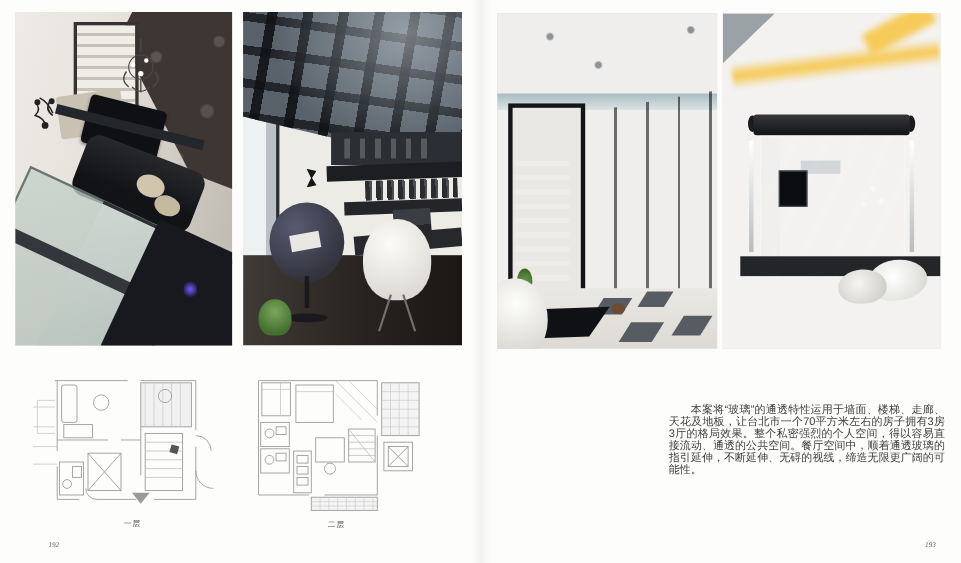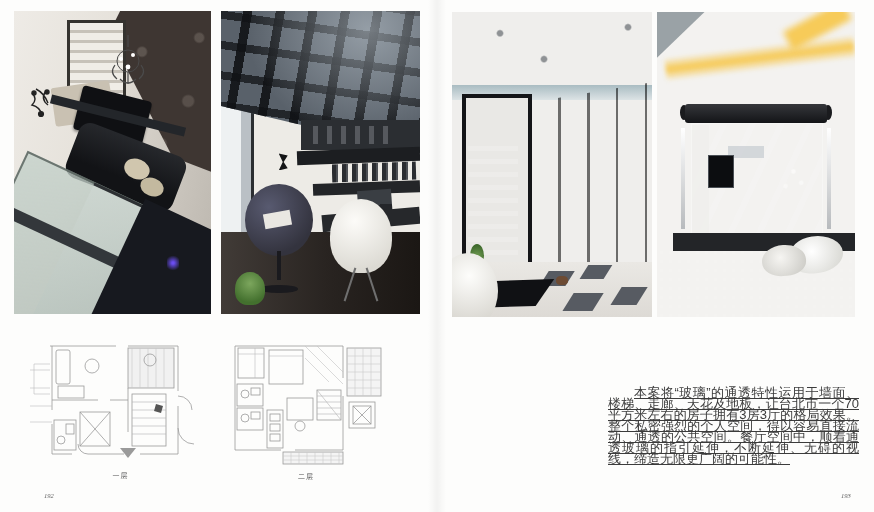--- a/index.html
+++ b/index.html
@@ -118,22 +118,22 @@
   
   .plan{position:absolute;}
   .plan svg{display:block;width:100%;height:100%;}
   .plan1{left:28px;top:336px;width:185px;height:132px;}
   .plan2{left:225px;top:338px;width:162px;height:128px;}
   .plan-label{position:absolute;font-size:7px;color:#4c4c4c;text-align:center;letter-spacing:1px;}
   .plan1-label{left:28px;top:471px;width:185px;}
   .plan2-label{left:225px;top:472px;width:162px;}
 
   
-  .article{position:absolute;left:608px;top:374px;width:251px;
-    font-size:13px;line-height:11px;color:#3c3c3c;text-align:justify;text-indent:2em;text-decoration:underline;}
+  .article{position:absolute;left:608px;top:357px;width:251px;
+    font-size:10px;line-height:11px;color:#3c3c3c;text-align:justify;text-indent:2em;}
 
   
   .folio{position:absolute;font-size:6.5px;font-style:italic;color:#5a5a5a;font-family:"Liberation Serif",serif;}
   .folio-left{left:44px;top:492px;}
   .folio-right{left:841px;top:492px;}
 </style>
 </head>
 <body>
 
 <div class="spread">

